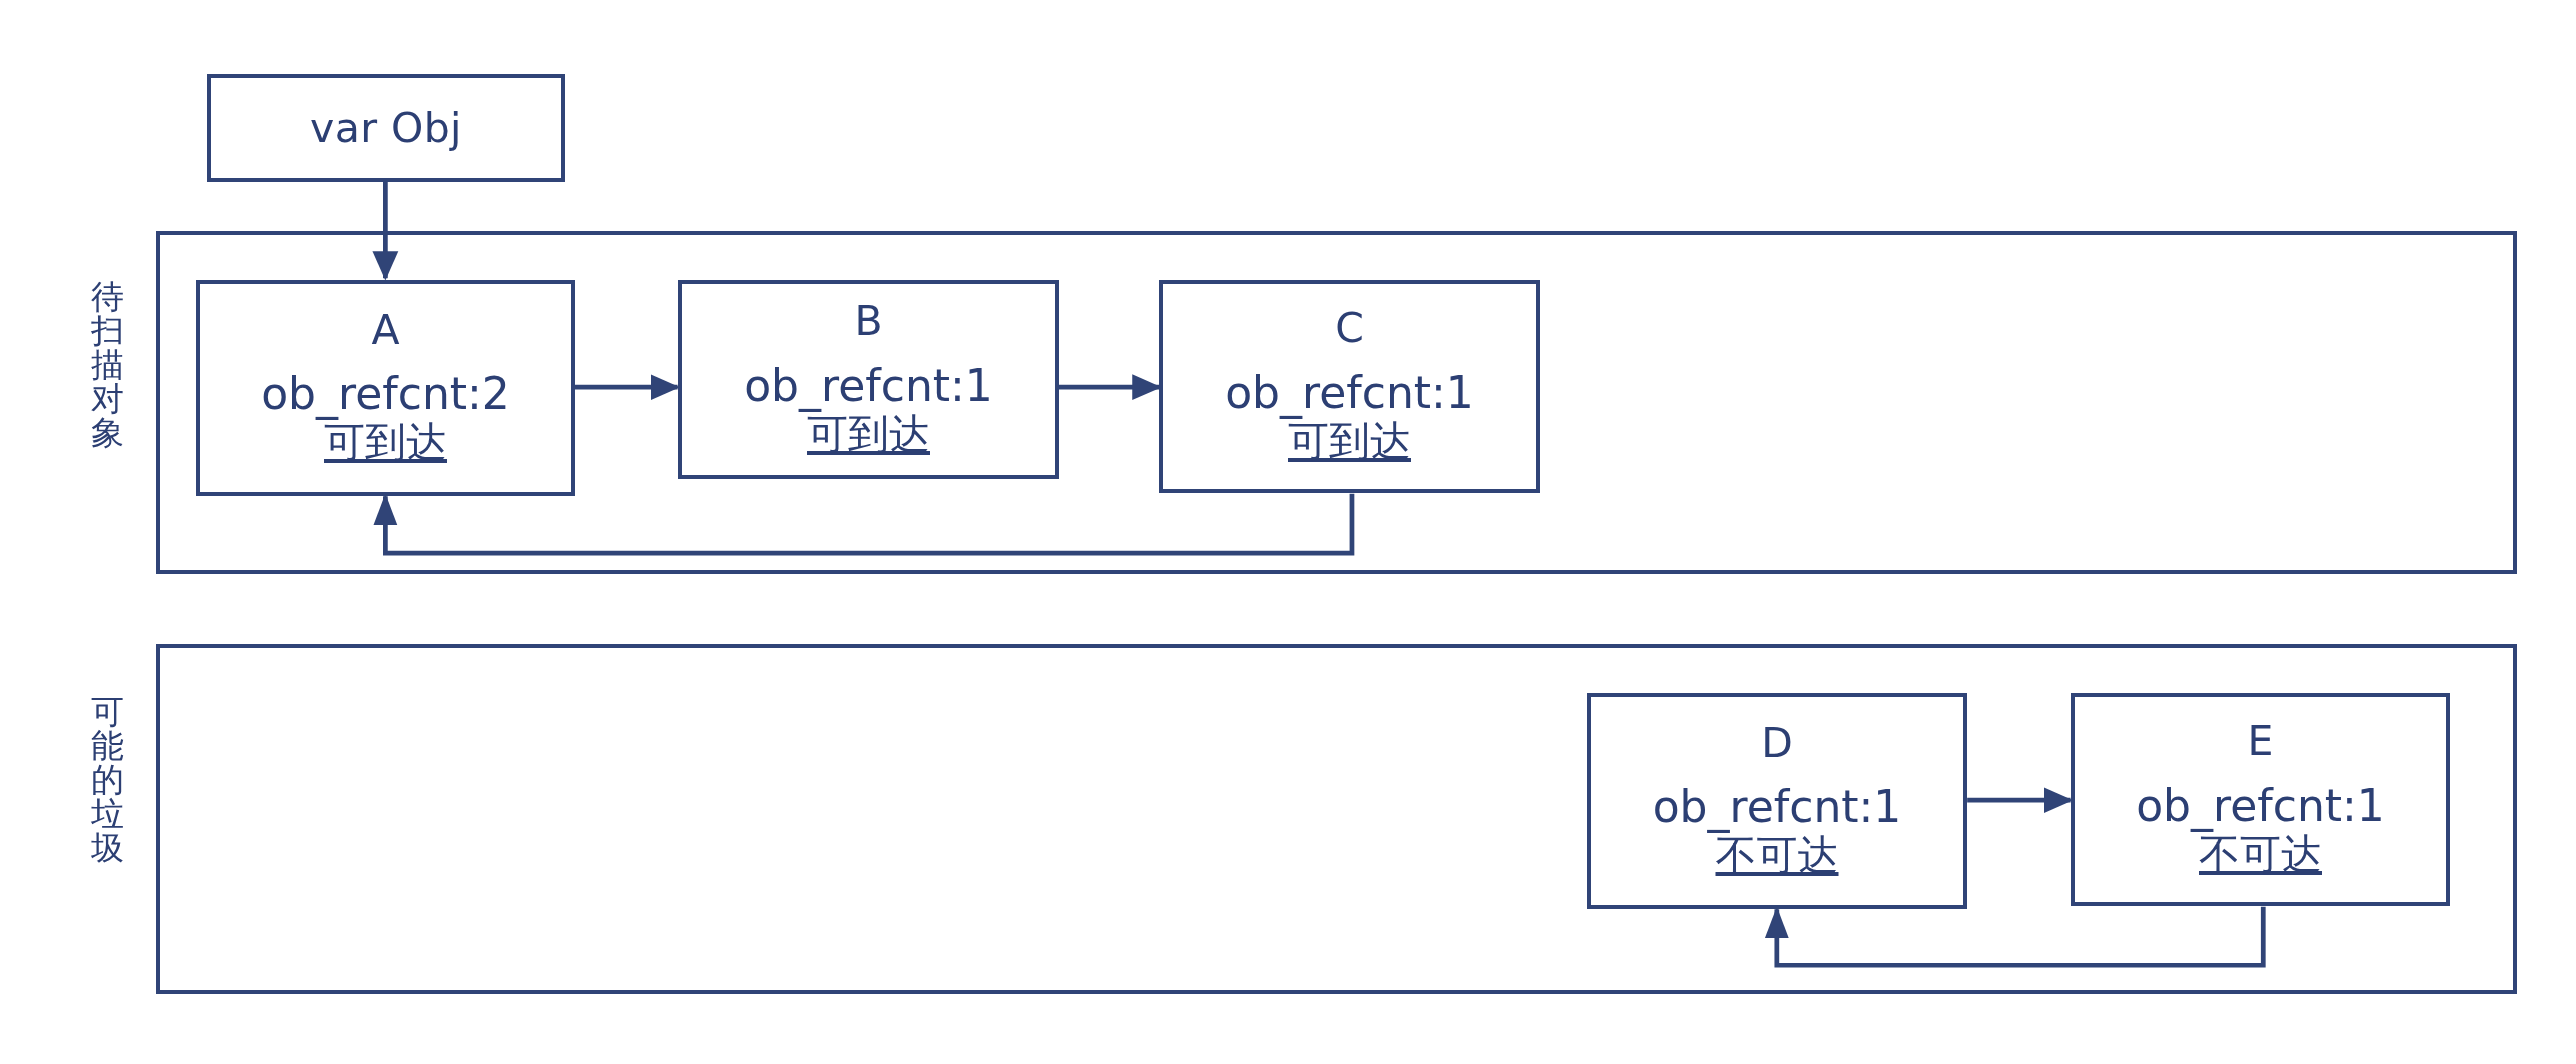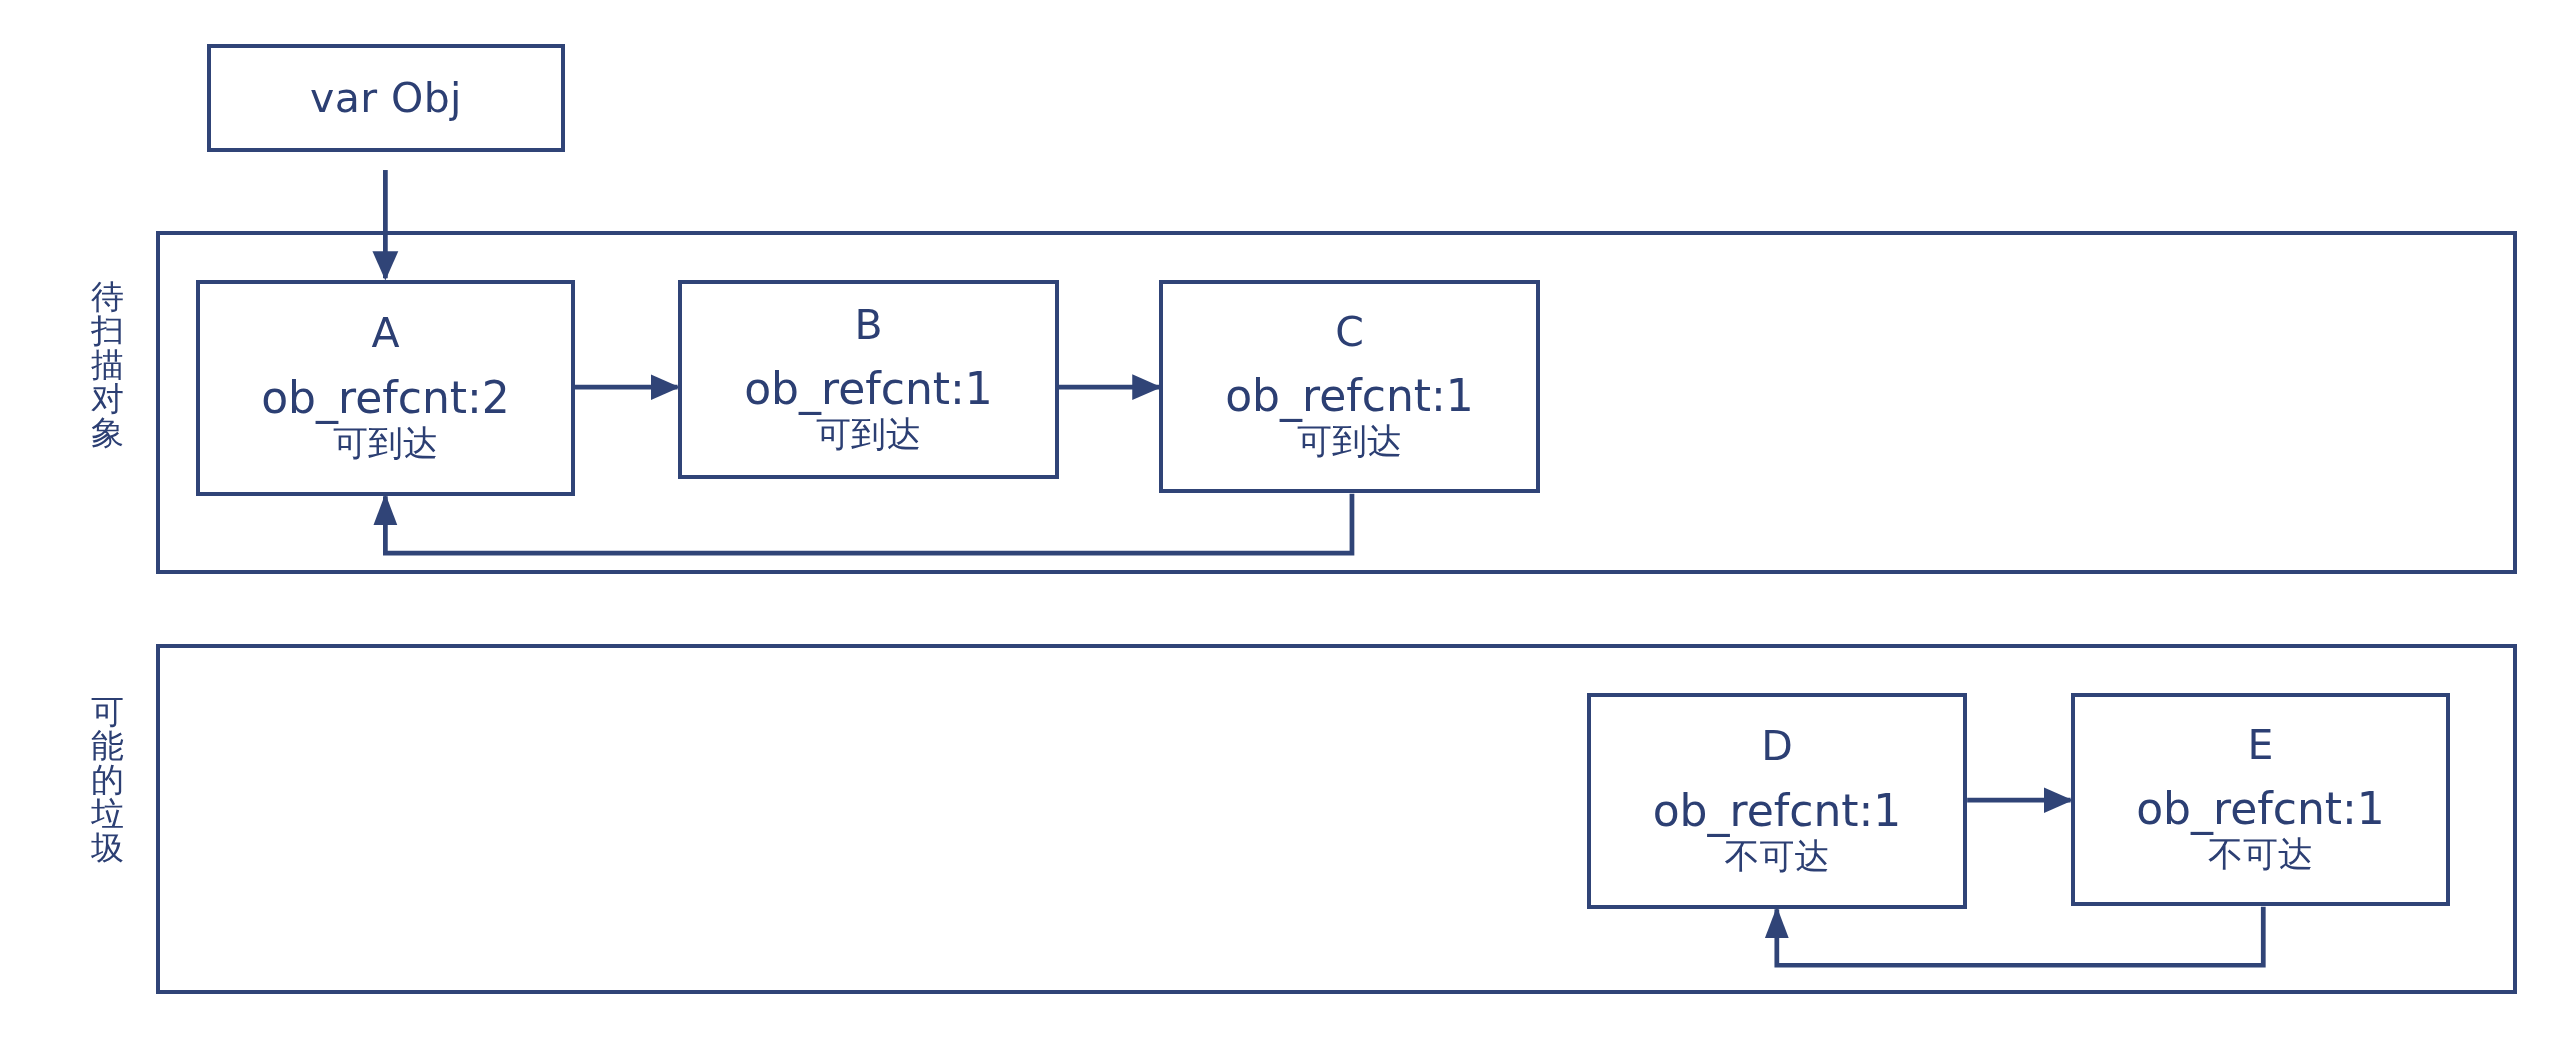--- a/index.html
+++ b/index.html
@@ -32,41 +32,42 @@
     border: 4px solid #304477;
     background: #ffffff;
     display: flex;
     flex-direction: column;
     align-items: center;
     justify-content: center;
     color: #2c3f73;
   }
   .var-box {
     left: 207px;
-    top: 44px;
+    top: 74px;
     width: 358px;
     height: 108px;
   }
   .var-label {
     font-size: 41px;
     letter-spacing: 0.4px;
     line-height: 1;
   }
   .node-title {
     font-size: 41px;
     line-height: 1;
     margin-bottom: 17.4px;
   }
   .node-refcnt {
     font-size: 44px;
     line-height: 1.18;
   }
   .node-state {
-    font-size: 35px;
+    font-size: 41px;
     line-height: 1.12;
+    text-decoration: underline;
   }
 
   
   .panel {
     position: absolute;
     box-sizing: border-box;
     border: 4px solid #304477;
     background: transparent;
   }
   .panel-label {

